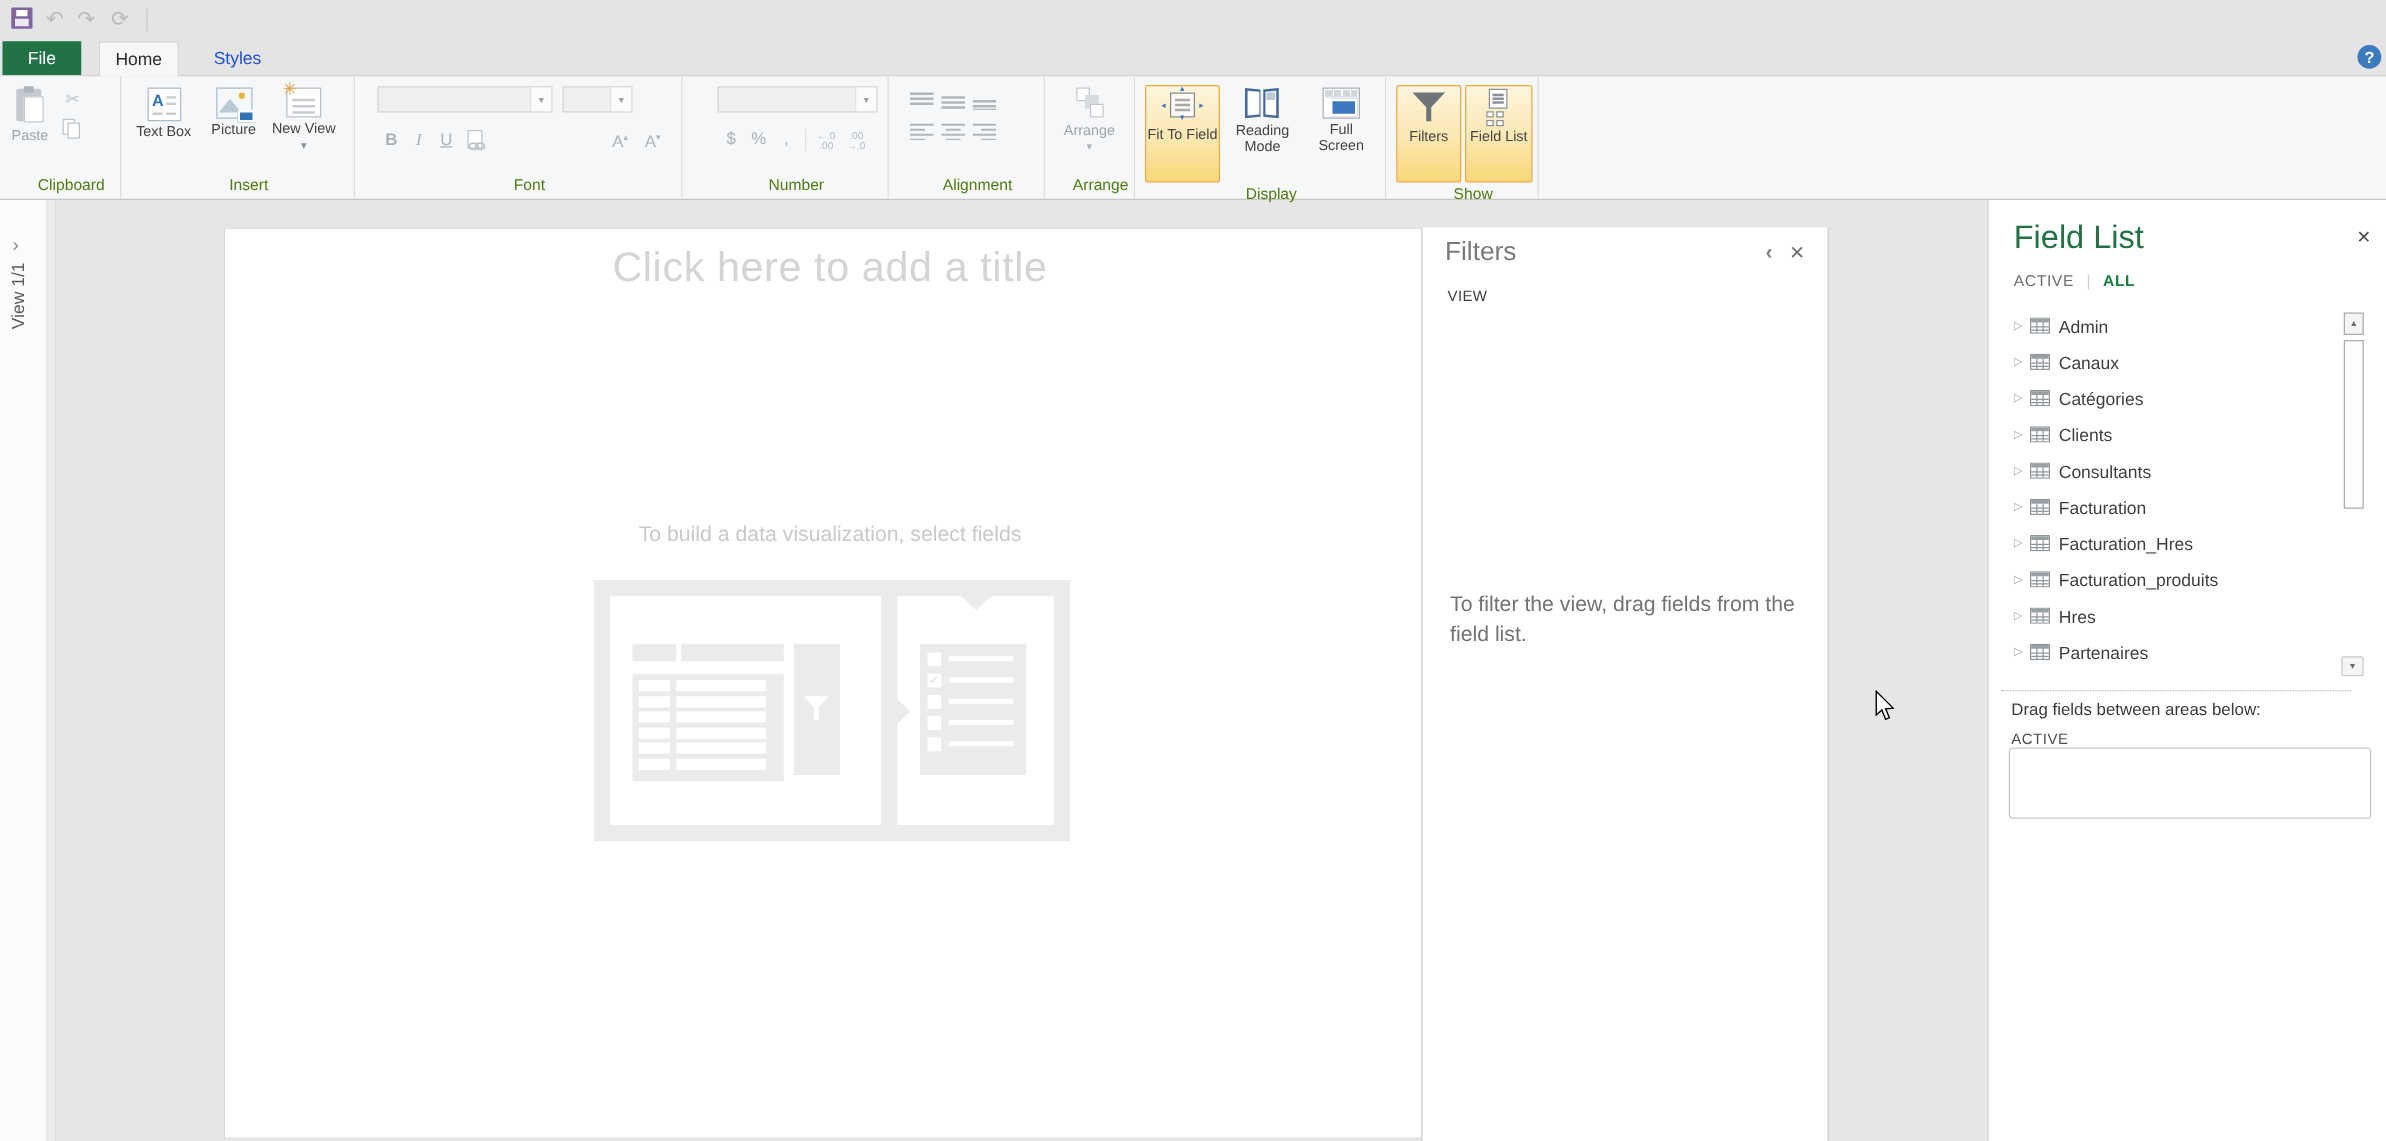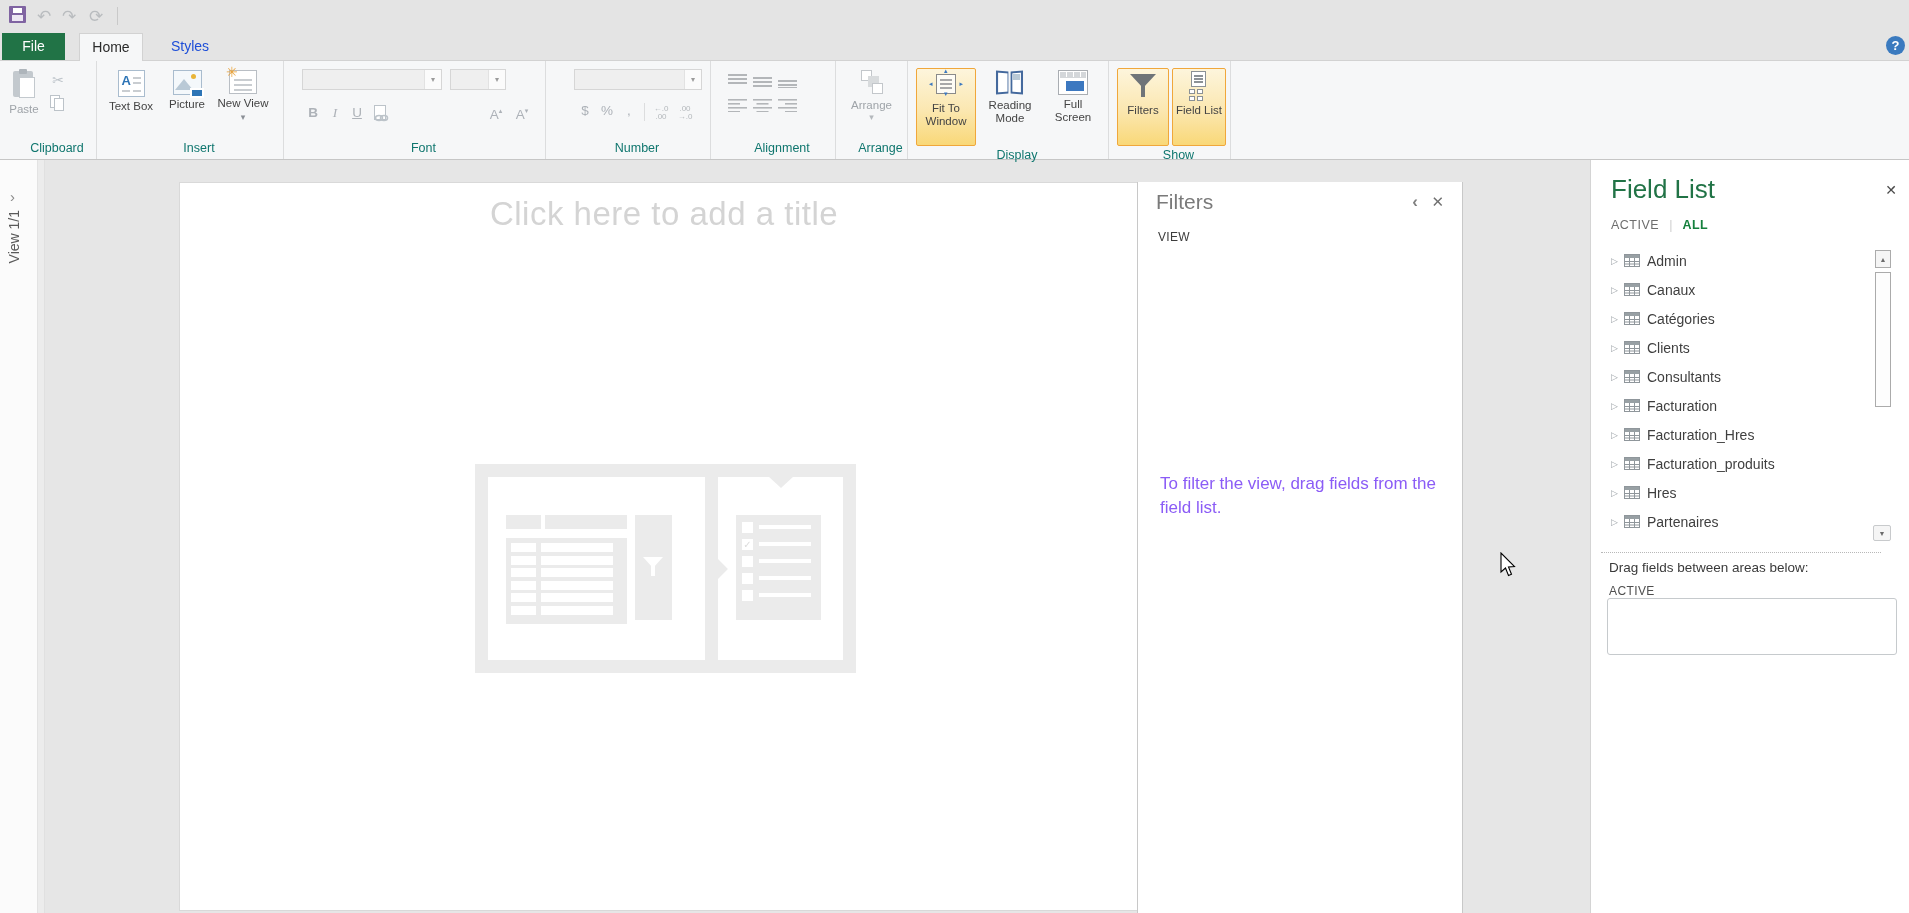--- a/index.html
+++ b/index.html
@@ -25,21 +25,21 @@
   .tab-styles { left:158px; width:64px; color:#1d4ed8; }
   .help-badge { position:absolute; right:4px; top:3px; width:19px; height:19px; border-radius:50%;
     background:#3A7ABF; color:#fff; font-size:13px; font-weight:bold; text-align:center; line-height:19px; }
 
   
   .ribbon { position:absolute; left:0; top:60px; width:100%; height:100px;
     background:#F6F7F8; border-top:1px solid #D2D2D2; border-bottom:1px solid #C6C6C6;
     display:flex; z-index:2; }
   .rgroup { position:relative; border-right:1px solid #DCDDDE; display:flex; flex-direction:column; flex:0 0 auto; }
   .rgroup-content { flex:1; display:flex; align-items:flex-start; padding-top:7px; }
-  .rgroup-label { height:20px; text-align:center; font-size:12.5px; color:#0f766e; line-height:18px;padding-left:18px; }
+  .rgroup-label { height:20px; text-align:center; font-size:12.5px; color:#4d7c0f; line-height:18px;padding-left:18px; }
   .bigbtn { display:flex; flex-direction:column; align-items:center; width:56px; padding-top:2px; }
   .bigbtn .blabel { margin-top:3px; font-size:11.5px; line-height:13px; color:#444; text-align:center; }
   .bigbtn .blabel.dim { color:#9FA4A9; }
   .orange { border:1px solid #F0A73B; border-radius:2px;
     background:linear-gradient(180deg,#FDF5DC 0%,#FBE7B0 55%,#F9D878 100%); }
   .caret { font-size:9px; color:#8B9096; }
 
   
   .paste-ico { position:relative; width:26px; height:30px; }
   .paste-ico .clip { position:absolute; left:2px; top:1px; width:20px; height:26px; background:#C3C9CE; border-radius:2px; }
@@ -150,21 +150,21 @@
   .ph .fl .cb { position:absolute; left:0; top:0; width:11px; height:11px; background:#fff;
     font-size:10px; line-height:11px; color:#DCDCDC; text-align:center; }
   .ph .fl .tx { position:absolute; left:17px; top:3px; width:52px; height:4px; background:#fff; }
 
   .filters { position:absolute; left:1137px; top:22px; width:326px; bottom:0; background:#fff;
     border-left:1px solid #C8C8C8; border-right:1px solid #C8C8C8; }
   .filters .ftitle { position:absolute; left:18px; top:8px; font-size:21px; font-weight:300; color:#7A7A7A; }
   .filters .fcollapse { position:absolute; right:44px; top:10px; color:#808080; font-size:17px; font-weight:bold; }
   .filters .fclose { position:absolute; right:18px; top:11px; color:#707070; font-size:15px; font-family:"DejaVu Sans",sans-serif; }
   .filters .fview { position:absolute; left:20px; top:48px; font-size:12px; color:#3D3D3D; letter-spacing:0.3px; }
-  .filters .fhint { position:absolute; left:22px; top:290px; width:285px; font-size:17px; line-height:24px; color:#8b5cf6; }
+  .filters .fhint { position:absolute; left:22px; top:290px; width:285px; font-size:17px; line-height:24px; color:#737373; }
 
   .fieldlist { position:absolute; left:1590px; top:0; right:0; bottom:0; background:#fff; border-left:1px solid #D4D4D4; }
   .fieldlist .fltitle { position:absolute; left:20px; top:14px; font-size:26px; font-weight:300; color:#217346; }
   .fieldlist .flclose { position:absolute; right:12px; top:22px; color:#4A4A4A; font-size:14px; font-family:"DejaVu Sans",sans-serif; }
   .fieldlist .fltabs { position:absolute; left:20px; top:58px; font-size:12.5px; }
   .fieldlist .t-active { color:#6E6E6E; letter-spacing:0.5px; }
   .fieldlist .t-sep { color:#D0D0D0; margin:0 10px; }
   .fieldlist .t-all { color:#15803d; font-weight:bold; letter-spacing:0.5px; }
   .tbl-list { position:absolute; left:20px; top:86px; right:45px; height:292px; overflow:hidden; }
   .tbl-row { height:29px; display:flex; align-items:center; }
@@ -362,21 +362,21 @@
       <div class="rgroup-content" style="padding-left:8px;gap:4px;display:flex">
         <div class="bigbtn orange" style="width:60px;height:78px">
           <div class="ftw-ico">
             <i class="box"></i>
               <i class="ln"></i>
             <span class="ar" style="left:13px;top:-3px">▴</span>
             <span class="ar" style="left:13px;bottom:1px">▾</span>
             <span class="ar" style="left:-2px;top:10px">◂</span>
             <span class="ar" style="right:-2px;top:10px">▸</span>
           </div>
-          <div class="blabel">Fit To Window</div>
+          <div class="blabel">Fit To Field</div>
         </div>
         <div class="bigbtn" style="width:60px">
           <div class="book-ico">
               <i class="pg l"></i>
               <i class="pg r"></i>
               <i class="pic"></i>
             </div>
           <div class="blabel">Reading Mode</div>
         </div>
         <div class="bigbtn" style="width:58px">
@@ -418,20 +418,21 @@
 
     <div class="viewpane">
       <span class="chev">›</span>
       <span class="vlabel">View 1/1</span>
     </div>
     <div class="vstrip"></div>
 
     <div class="canvas">
       <div class="canvas-title">Click here to add a title</div>
       <div class="canvas-hint">
+        <div>To build a data visualization, select fields</div>
       </div>
       <div class="ph">
         <div class="panel p-l">
           <div class="tbl">
             <span class="hdr"></span><span class="hdr hdr2"></span>
             <div class="grid">
               <div class="r"><span class="c1"></span><span class="c2"></span></div>
               <div class="r"><span class="c1"></span><span class="c2"></span></div>
               <div class="r"><span class="c1"></span><span class="c2"></span></div>
               <div class="r"><span class="c1"></span><span class="c2"></span></div>

